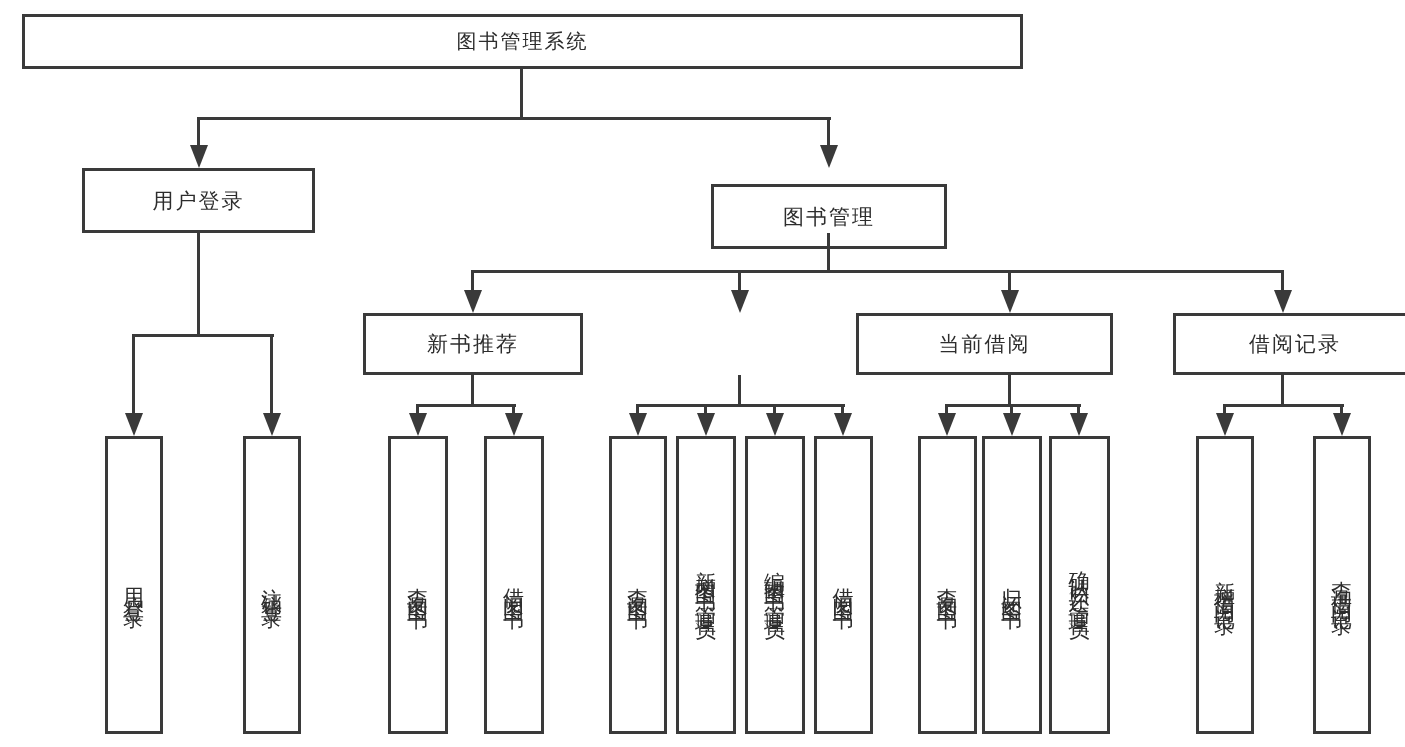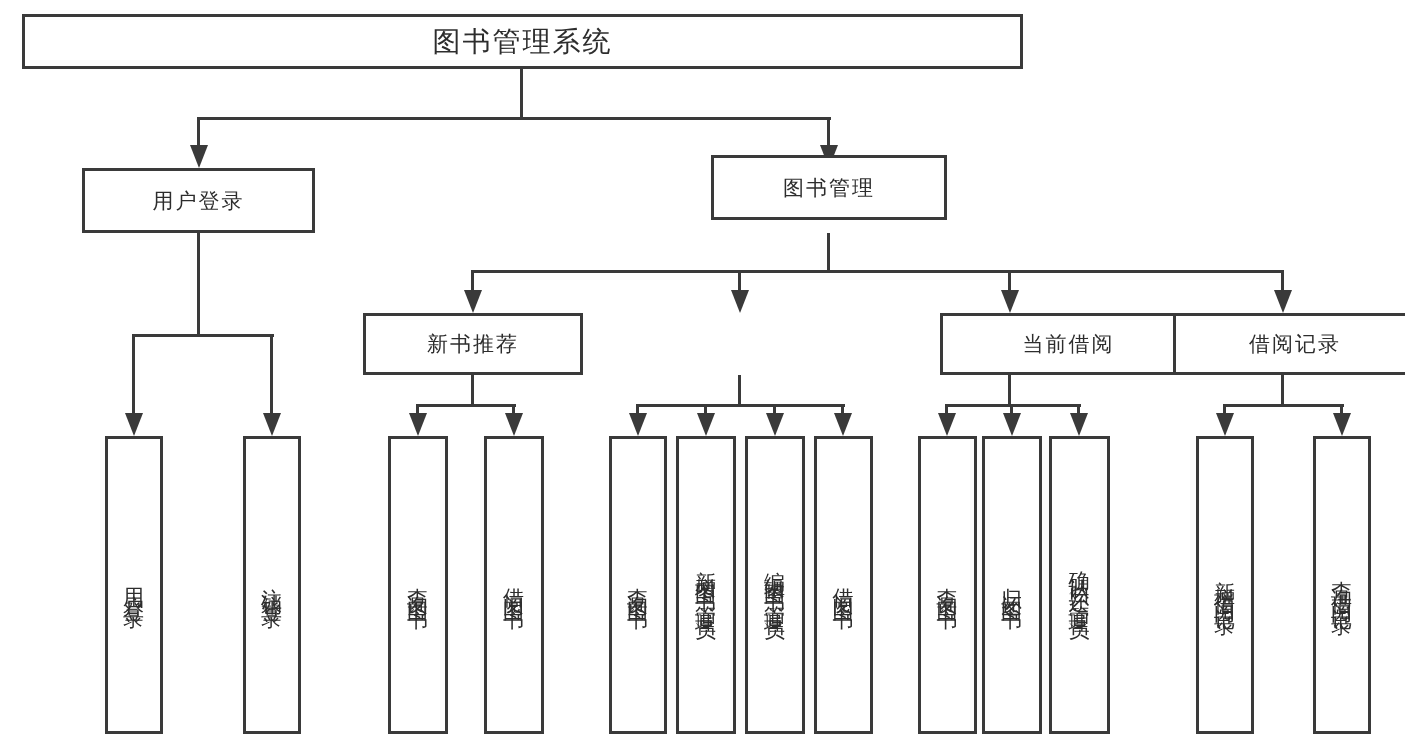--- a/index.html
+++ b/index.html
@@ -13,21 +13,21 @@
   .node{
     position:absolute;
     box-sizing:border-box;
     border:3px solid var(--line,#3a3a3a);
     background:#ffffff;
     display:flex;align-items:center;justify-content:center;
     font-size:21px;letter-spacing:2px;
     color:var(--text,#2d2d2d);
     white-space:nowrap;
   }
-  .node.root{font-size:28px;text-align:center;}
+  .node.root{font-size:20px;text-align:center;}
   .leaf{
     position:absolute;
     box-sizing:border-box;
     border:3px solid var(--line,#3a3a3a);
     background:#ffffff;
     display:flex;align-items:center;justify-content:center;
   }
   .leaf .vtext{
     writing-mode:vertical-rl;
     font-size:21px;
@@ -61,42 +61,42 @@
   <div class="node root" style="left:22px;top:14px;width:1001px;height:55px">图书管理系统</div>
 
   <div class="v" style="left:520px;top:69px;height:50px"></div>
   <div class="h" style="left:197px;top:117px;width:634px"></div>
   <div class="v" style="left:197px;top:117px;height:28px"></div>
   <div class="arrow" style="left:190px;top:145px"></div>
   <div class="v" style="left:827px;top:117px;height:28px"></div>
   <div class="arrow" style="left:820px;top:145px"></div>
 
   <div class="node" style="left:82px;top:168px;width:233px;height:65px">用户登录</div>
-  <div class="node" style="left:711px;top:155px;width:236px;height:65px">图书管理</div>
+  <div class="node" style="left:711px;top:184px;width:236px;height:65px">图书管理</div>
 
   <div class="v" style="left:197px;top:233px;height:103px"></div>
   <div class="h" style="left:132px;top:334px;width:142px"></div>
   <div class="v" style="left:132px;top:334px;height:79px"></div>
   <div class="arrow" style="left:125px;top:413px"></div>
   <div class="v" style="left:270px;top:334px;height:79px"></div>
   <div class="arrow" style="left:263px;top:413px"></div>
 
   <div class="v" style="left:827px;top:233px;height:39px"></div>
   <div class="h" style="left:471px;top:270px;width:813px"></div>
   <div class="v" style="left:471px;top:270px;height:20px"></div>
   <div class="arrow" style="left:464px;top:290px"></div>
   <div class="v" style="left:738px;top:270px;height:20px"></div>
   <div class="arrow" style="left:731px;top:290px"></div>
   <div class="v" style="left:1008px;top:270px;height:20px"></div>
   <div class="arrow" style="left:1001px;top:290px"></div>
   <div class="v" style="left:1281px;top:270px;height:20px"></div>
   <div class="arrow" style="left:1274px;top:290px"></div>
 
   <div class="node" style="left:363px;top:313px;width:220px;height:62px">新书推荐</div>
-  <div class="node" style="left:940px;top:313px;width:257px;height:62px">当前借阅</div>
+  <div class="node" style="left:856px;top:313px;width:257px;height:62px">当前借阅</div>
   <div class="node" style="left:1173px;top:313px;width:244px;height:62px">借阅记录</div>
 
   <div class="v" style="left:471px;top:375px;height:31px"></div>
   <div class="h" style="left:416px;top:404px;width:100px"></div>
   <div class="v" style="left:416px;top:404px;height:9px"></div>
   <div class="arrow" style="left:409px;top:413px"></div>
   <div class="v" style="left:512px;top:404px;height:9px"></div>
   <div class="arrow" style="left:505px;top:413px"></div>
 
   <div class="v" style="left:738px;top:375px;height:31px"></div>

